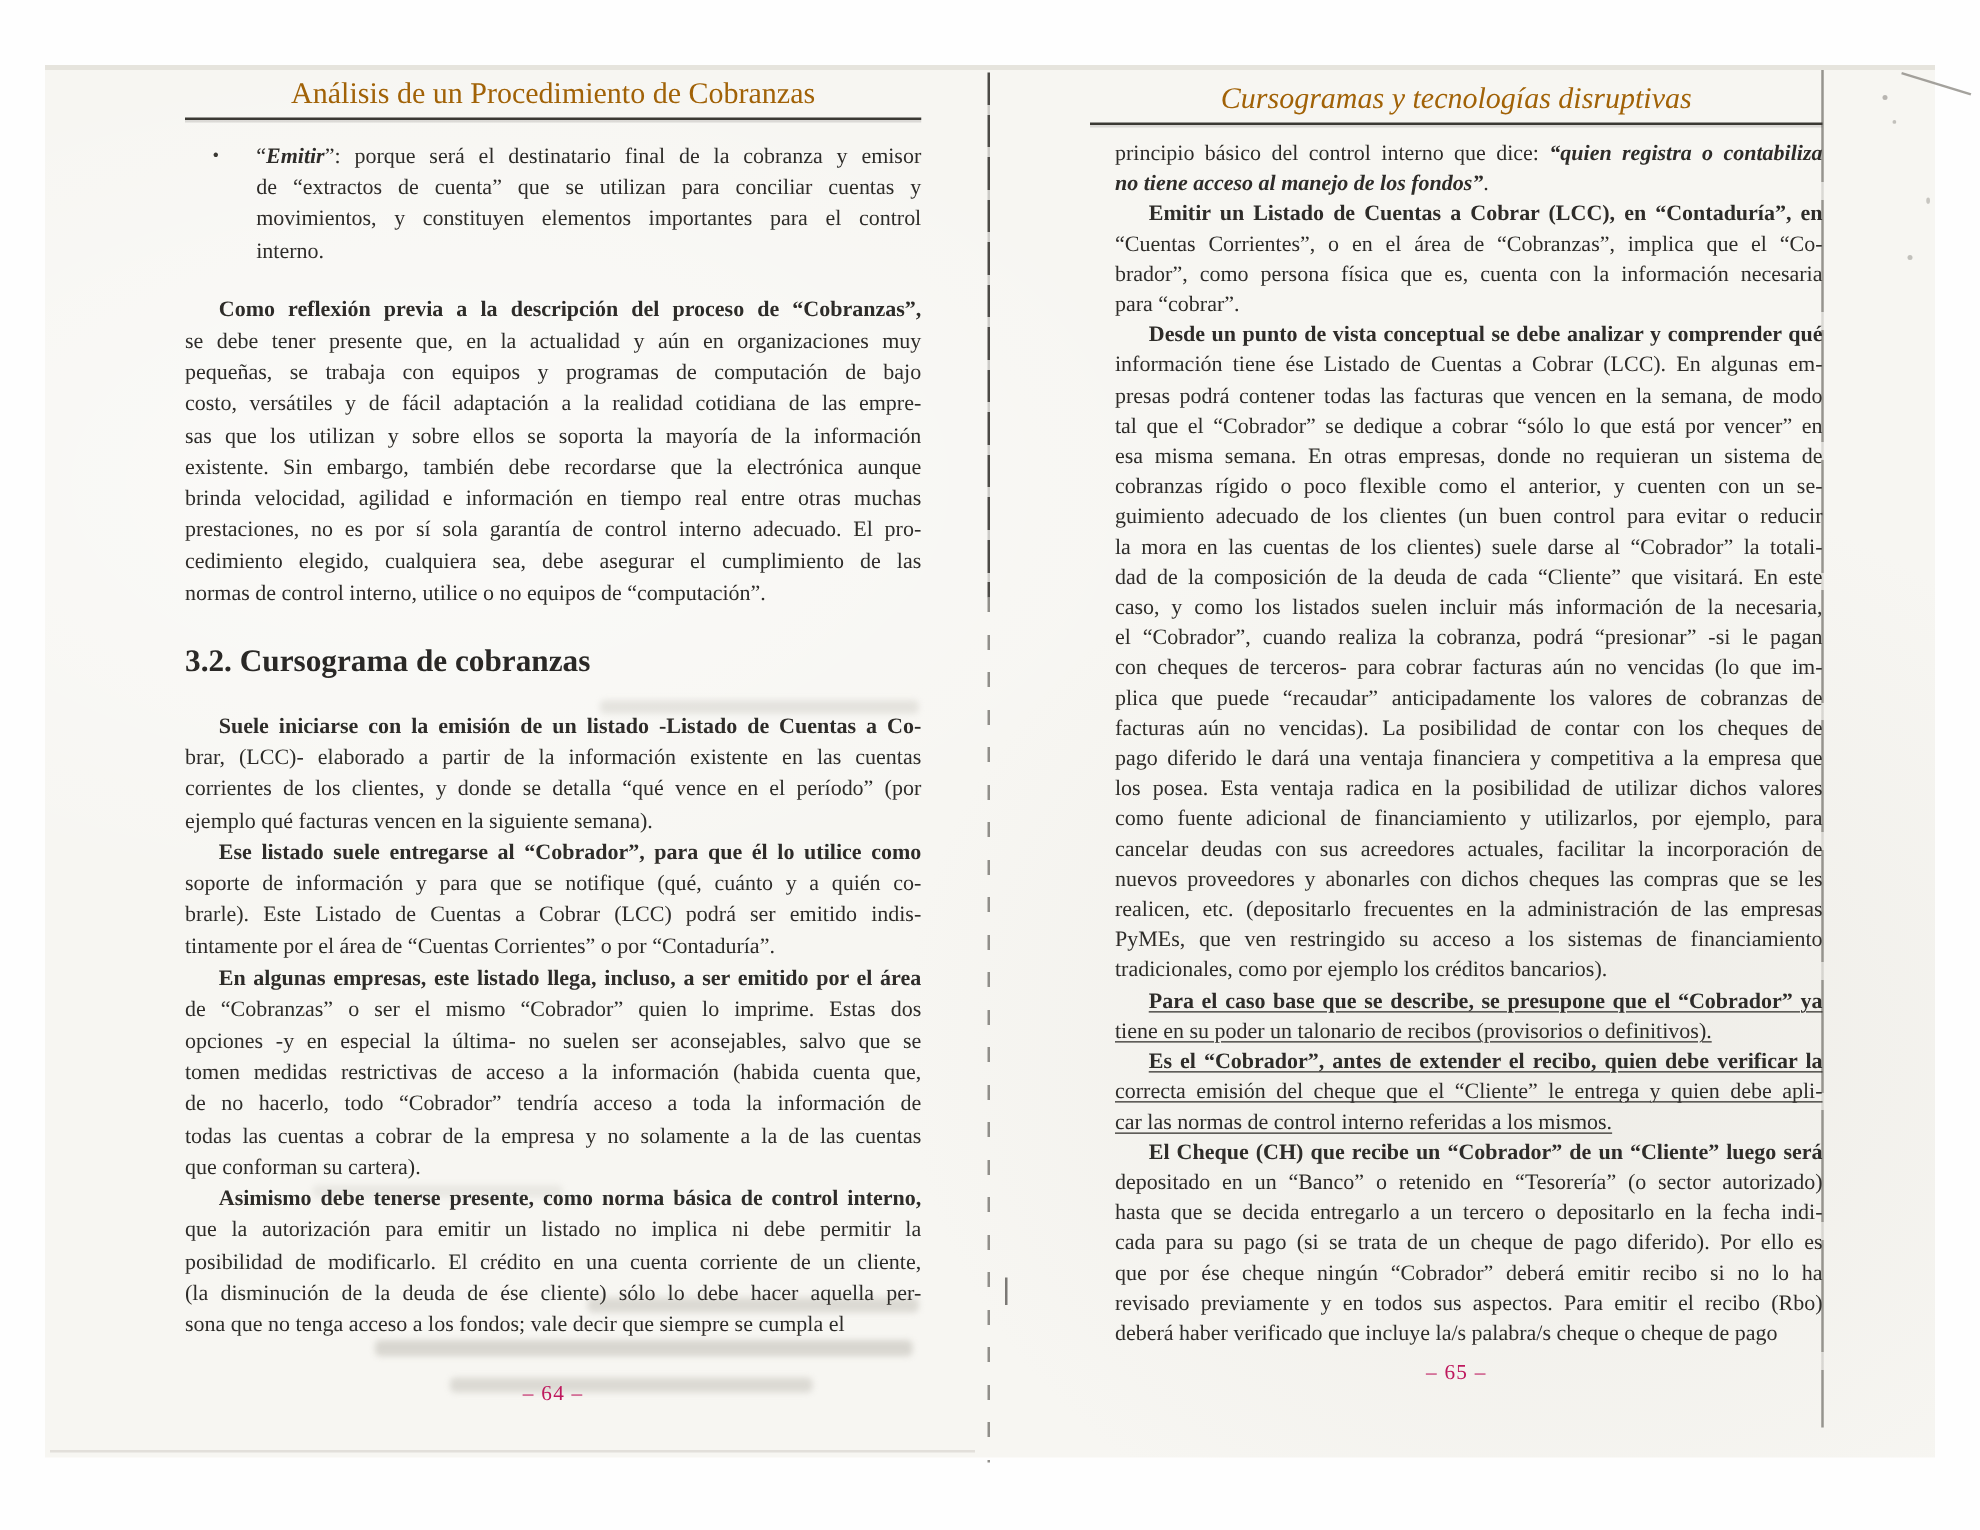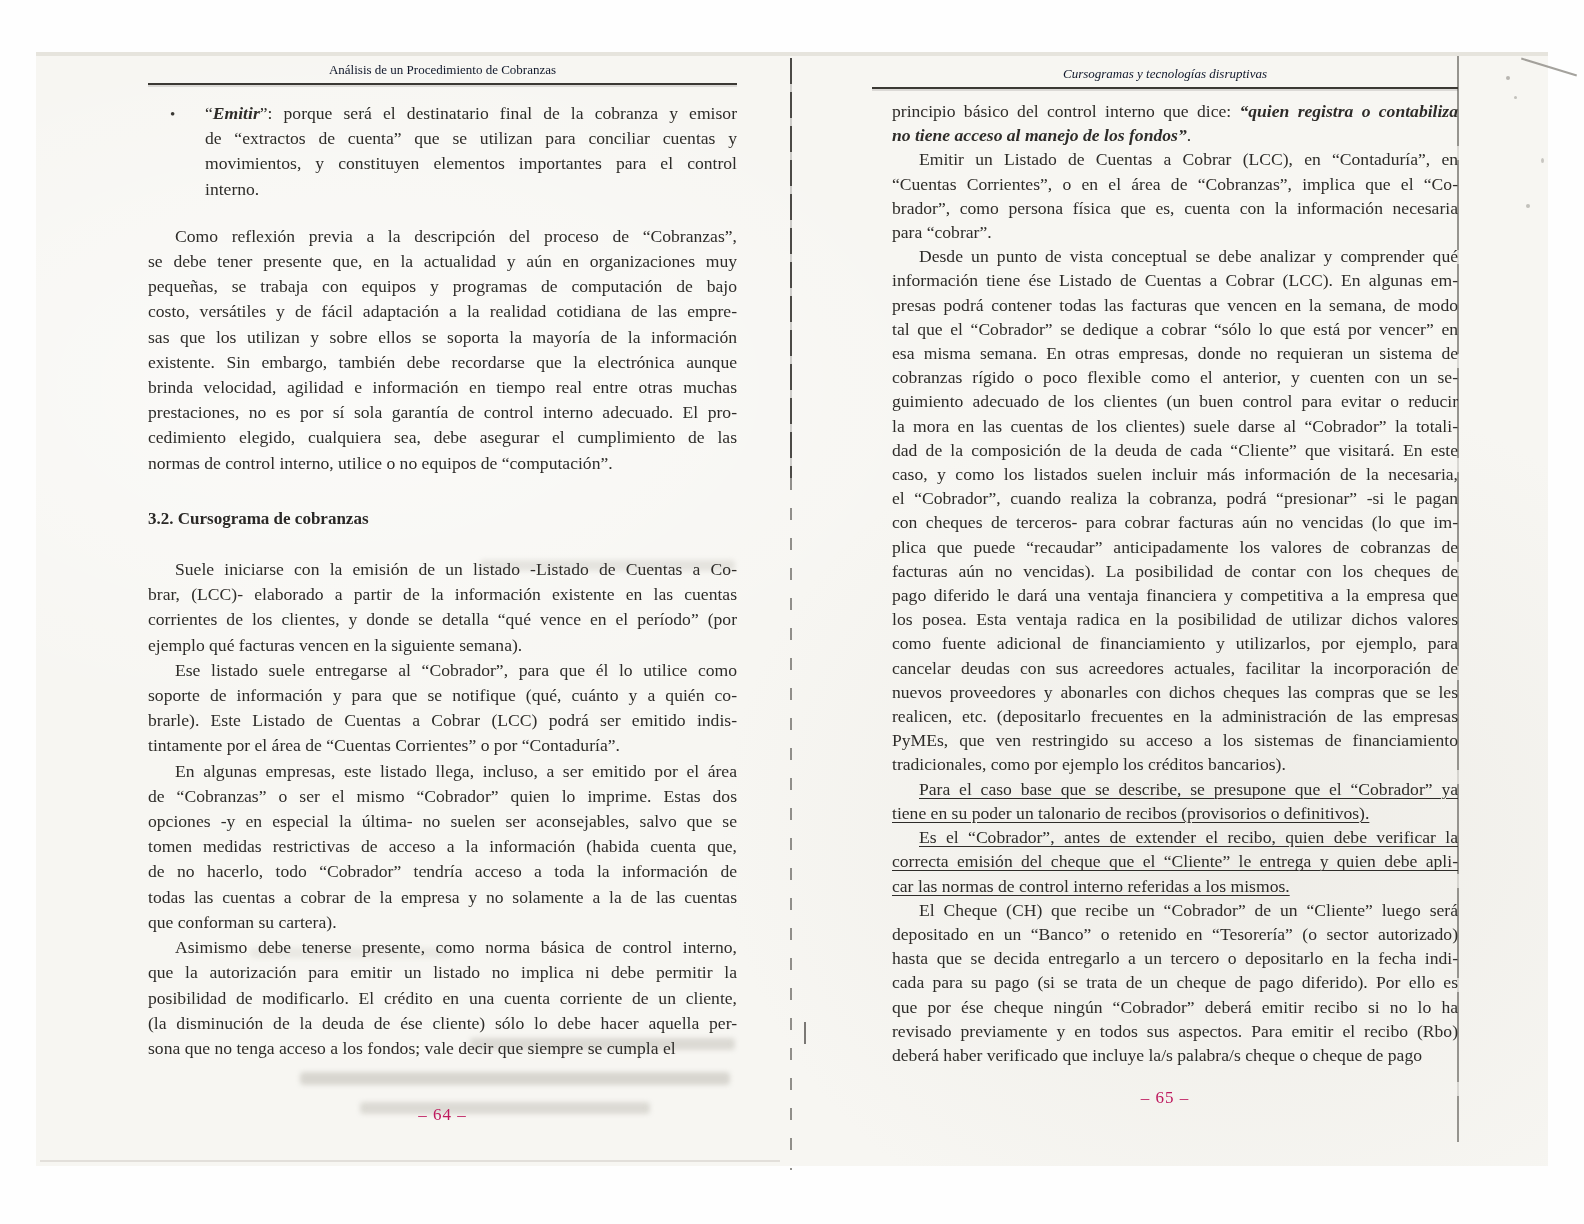--- a/index.html
+++ b/index.html
@@ -17,39 +17,39 @@
     background-image:radial-gradient(ellipse 900px 500px at 20% 30%, rgba(255,255,255,.5), rgba(0,0,0,0) 70%),
                      radial-gradient(ellipse 700px 600px at 80% 70%, rgba(222,219,211,.35), rgba(0,0,0,0) 75%);
   }
   .sheet-top-edge{position:absolute;left:36px;top:52px;width:1512px;height:4px;background:#e6e4dd;}
   .sheet-bottom-edge{position:absolute;left:40px;top:1160px;width:740px;height:2px;background:#dcdad3;opacity:.8;}
 
   .col{position:absolute;}
   #left-col{left:148px;top:62px;width:589px;}
   #right-col{left:872px;top:66px;width:586px;}
 
-  .page-header{font-size:13px;text-align:center;color:#0f172a;}
+  .page-header{font-size:24px;text-align:center;color:#a16207;}
   #right-col .page-header{font-style:italic;}
   .header-rule{height:2px;background:#3b3934;margin-top:5px;box-shadow:0 2px 0 rgba(59,57,52,.15);}
 
   .body-text{font-size:17.6px;}
   #left-col .body-text{line-height:25.2px;}
   #right-col .body-text{line-height:24.2px;margin-left:20px;}
 
   .para{margin:0;}
   .line{text-align:justify;text-align-last:justify;}
   .line.last{text-align-last:left;}
-  .para.indent .line:first-child{text-indent:27px;}
+  .para.indent .line:first-child{text-indent:27px;font-weight:bold;}
   .underlined .line{text-decoration:underline;text-decoration-thickness:1.1px;text-underline-offset:3px;}
 
   .bullet-para{position:relative;padding-left:57px;margin-top:16px;}
   .bullet-glyph{position:absolute;left:22px;top:1px;font-size:15px;color:#3a3833;}
 
   .bold-italic{font-weight:bold;font-style:italic;}
-  .section-heading{font-weight:bold;font-size:17px;color:#2a2826;margin-top:30px;}
+  .section-heading{font-weight:bold;font-size:25px;color:#2a2826;margin-top:30px;}
 
   .page-number{position:absolute;text-align:center;font-size:17px;color:#be185d;letter-spacing:1px;}
   #left-page-number{left:148px;top:1105px;width:589px;}
   #right-page-number{left:872px;top:1088px;width:586px;}
 
   
   .seam{position:absolute;width:2px;}
   #seam-top{left:790px;top:58px;height:420px;
     background:repeating-linear-gradient(to bottom,#4c4a46 0 26px,rgba(76,74,70,.25) 26px 34px);}
   #seam-bottom{left:790px;top:478px;height:692px;opacity:.75;

